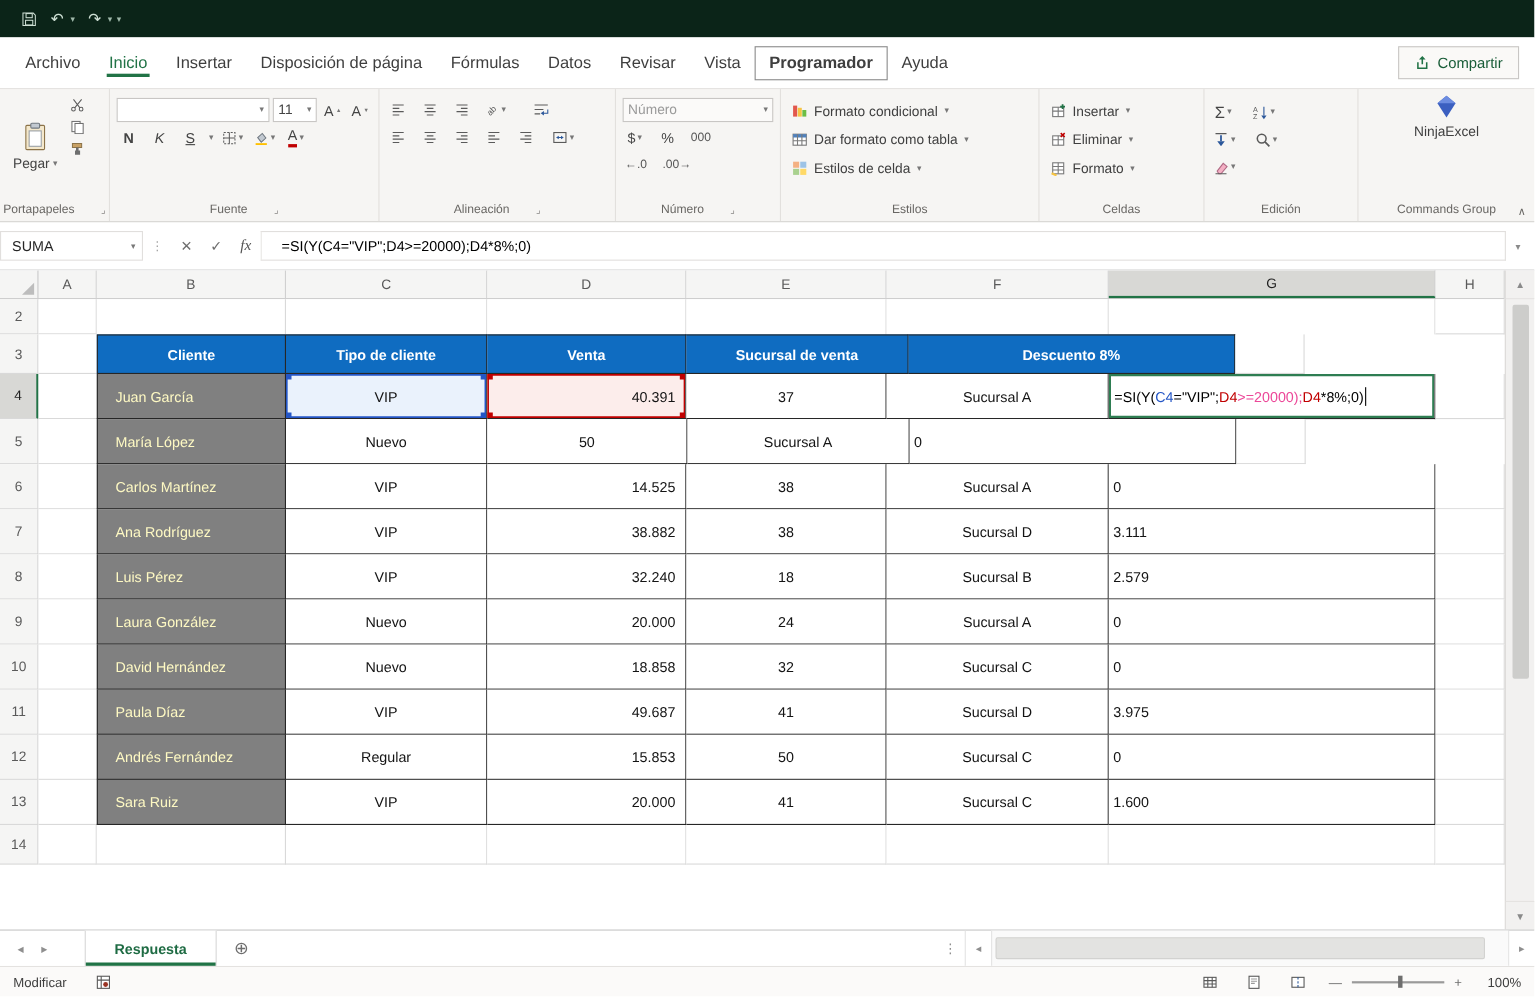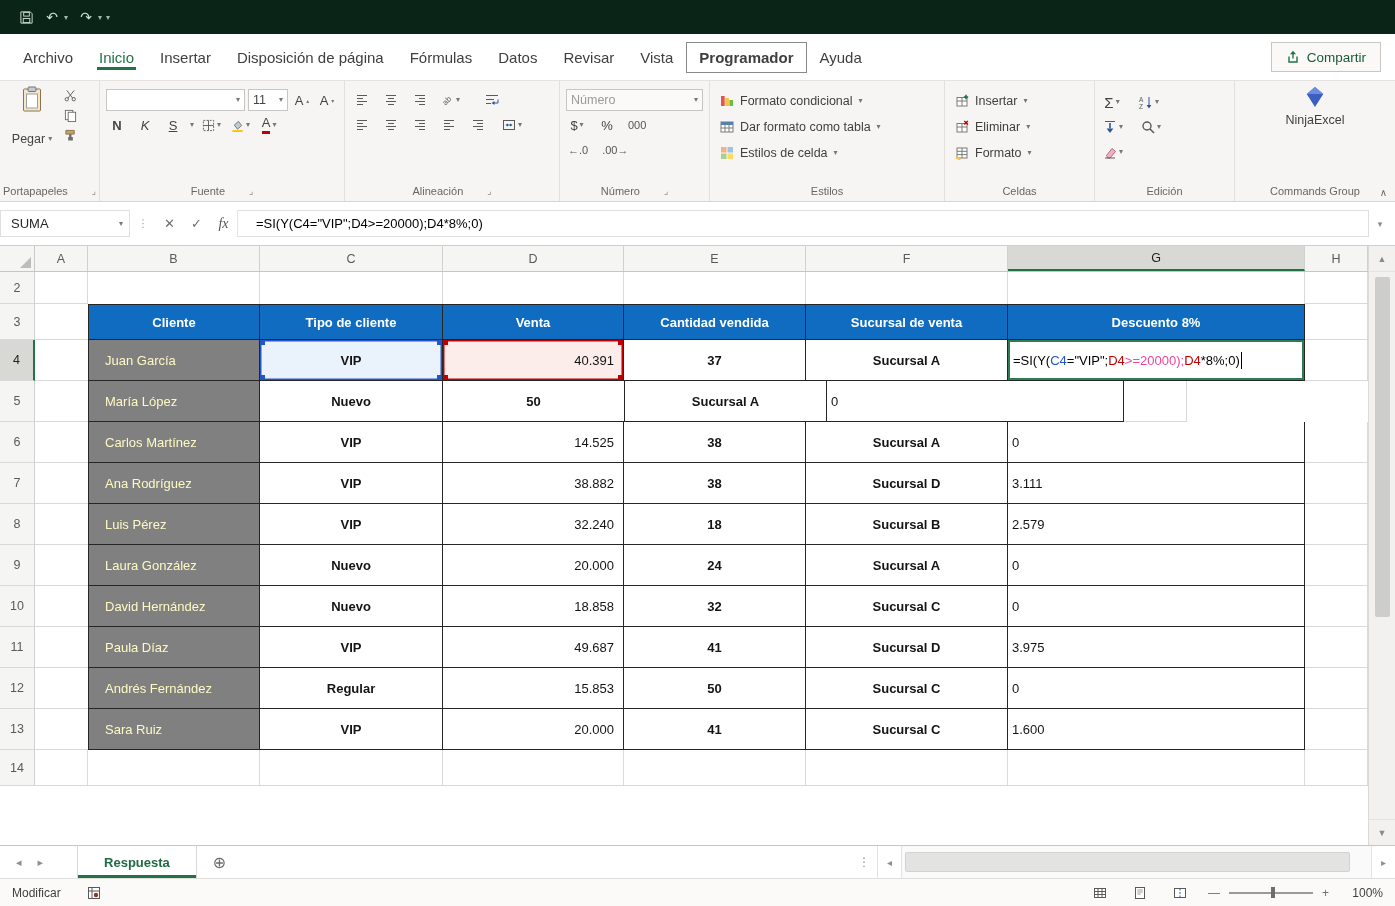--- a/index.html
+++ b/index.html
@@ -24,21 +24,21 @@
   .ribbon{height:122px;background:#F6F5F3;border-top:1px solid #E5E3E1;border-bottom:1px solid #D8D6D3;display:flex;position:relative;flex:none}
   .group{height:100%;border-right:1px solid #E2E0DD;display:flex;flex-direction:column;padding:5px 6px 0}
   .gbody{flex:1;display:flex;overflow:hidden}
   .glabel{height:20px;font-size:11px;color:#696764;display:flex;align-items:center;justify-content:center;gap:24px;white-space:nowrap}
   .launcher{font-size:9px;color:#8A8886}
   .chev{font-size:8px;color:#777;line-height:1}
   .sbtn{height:22px;min-width:22px;display:flex;align-items:center;justify-content:center;gap:2px;font-size:13px;color:#444;padding:0 2px}
   .combo{background:#fff;border:1px solid #C8C6C4;height:22px;display:flex;align-items:center;justify-content:space-between;padding:0 4px;font-size:12.5px;color:#444}
   .combo.dim{color:#9A9A9A;background:#FBFAF9}
   .frow{display:flex;align-items:center;gap:3px;margin-top:3px}
-  .paste{display:flex;flex-direction:column;align-items:center;gap:19px;width:52px;color:#444;font-size:12.5px}
+  .paste{display:flex;flex-direction:column;align-items:center;justify-content:center;gap:4px;width:52px;color:#444;font-size:12.5px}
   .minicol{display:flex;flex-direction:column;justify-content:flex-start;gap:7px;padding:3px 0 0 6px}
   .bK{font-style:italic}.bN{font-weight:bold}.bS{text-decoration:underline}
   .tri{font-size:6px;color:#777;margin-left:1px}
   .stackbtn{height:26px;display:flex;align-items:center;gap:6px;font-size:12.5px;color:#3F3F3F;padding:0 4px;white-space:nowrap}
   .bigbtn{display:flex;flex-direction:column;align-items:center;justify-content:center;gap:5px;width:100%;font-size:12.5px;color:#3F3F3F}
   .collapse{position:absolute;right:8px;bottom:3px;font-size:10px;color:#696764}
   .sigma{font-size:15px;color:#444}
   .numtxt{font-size:11px;color:#555}
 
   
@@ -67,21 +67,21 @@
   .r2{height:32px}.r3{height:36px}.r-data{height:41px}.r14{height:36px}
   .tbl{border-right:1px solid #262626;border-bottom:1px solid #262626}
   .tbl-top{border-top:1px solid #262626}
   .tbl-left{border-left:1px solid #262626}
   .no-r{border-right:none}.no-b{border-bottom:none}
   .thead{background:var(--header-fill,#0F6CC1);color:#fff;font-weight:700;justify-content:center;text-align:center}
   .gray{background:var(--client-fill,#808080);color:#fef9c3;padding-left:16px}
   .center{justify-content:center}
   .right{justify-content:flex-end;padding-right:9px}
   .leftpad{padding-left:4px}
-  .semib{font-weight:700}
+  .semib{font-weight:400}
   .ref-blue{background:#EAF2FC;box-shadow:inset 0 0 0 1.5px var(--ref-blue,#2456C6)}
   .ref-red{background:#FCEDEB;box-shadow:inset 0 0 0 1.5px var(--ref-red,#C00000)}
   .hd{position:absolute;width:5px;height:5px}
   .hd.tl{left:0;top:0}.hd.tr{right:0;top:0}.hd.bl{left:0;bottom:0}.hd.br{right:0;bottom:0}
   .ref-blue .hd{background:var(--ref-blue,#2456C6)}
   .ref-red .hd{background:var(--ref-red,#C00000)}
   .edit-cell{box-shadow:inset 0 0 0 2px #2E7D52;padding-left:5px;white-space:nowrap}
   .cursor{display:inline-block;width:1.5px;height:17px;background:#000;margin-left:1px}
   #data-rows{display:contents}
   .vscroll{position:absolute;right:0;top:0;width:27px;height:599px;background:#F2F1F0;border-left:1px solid #DCDAD8;display:flex;flex-direction:column;align-items:center}
@@ -657,23 +657,20 @@
           </div>
         <div class="cell col-a no-r"></div>
         <div class="cell col-b thead tbl tbl-top tbl-left">
             <span>Cliente</span>
           </div>
         <div class="cell col-c thead tbl tbl-top">
             <span>Tipo de cliente</span>
           </div>
         <div class="cell col-d thead tbl tbl-top">
             <span>Venta</span>
-          </div>
-        <div class="cell col-e thead tbl tbl-top">
-            <span>Cantidad vendida</span>
           </div>
         <div class="cell col-f thead tbl tbl-top">
             <span>Sucursal de venta</span>
           </div>
         <div class="cell col-g thead tbl tbl-top">
             <span>Descuento 8%</span>
           </div>
         <div class="cell col-h"></div>
       </div>
 

